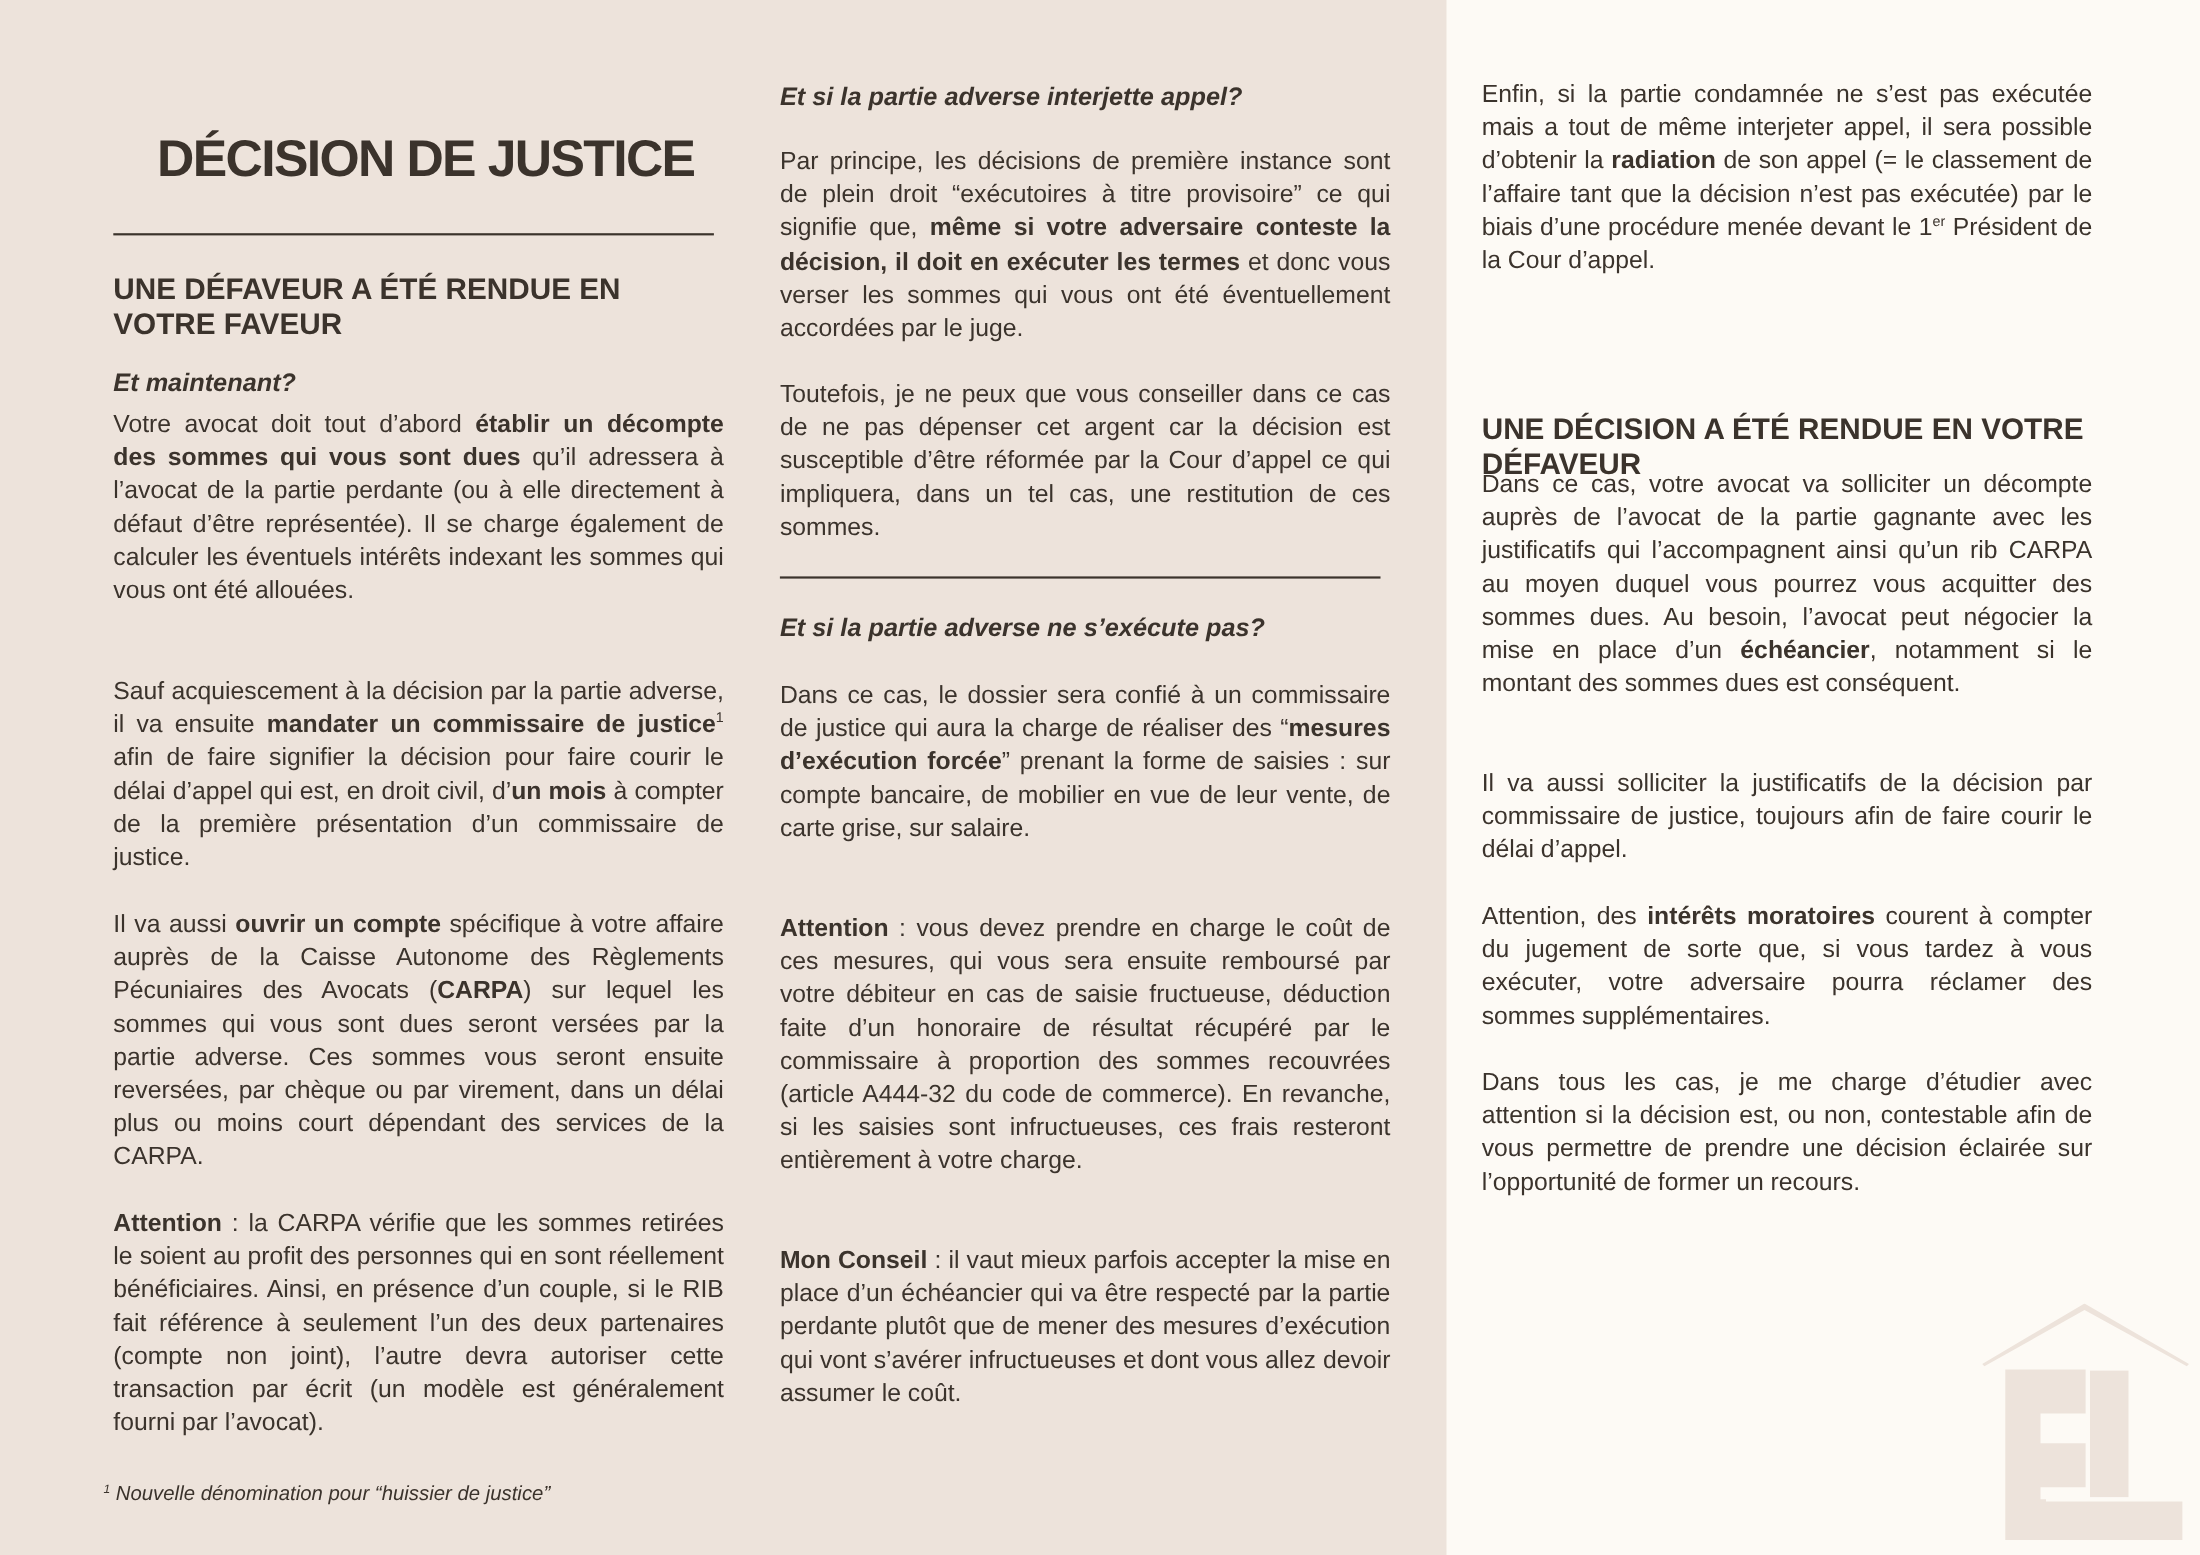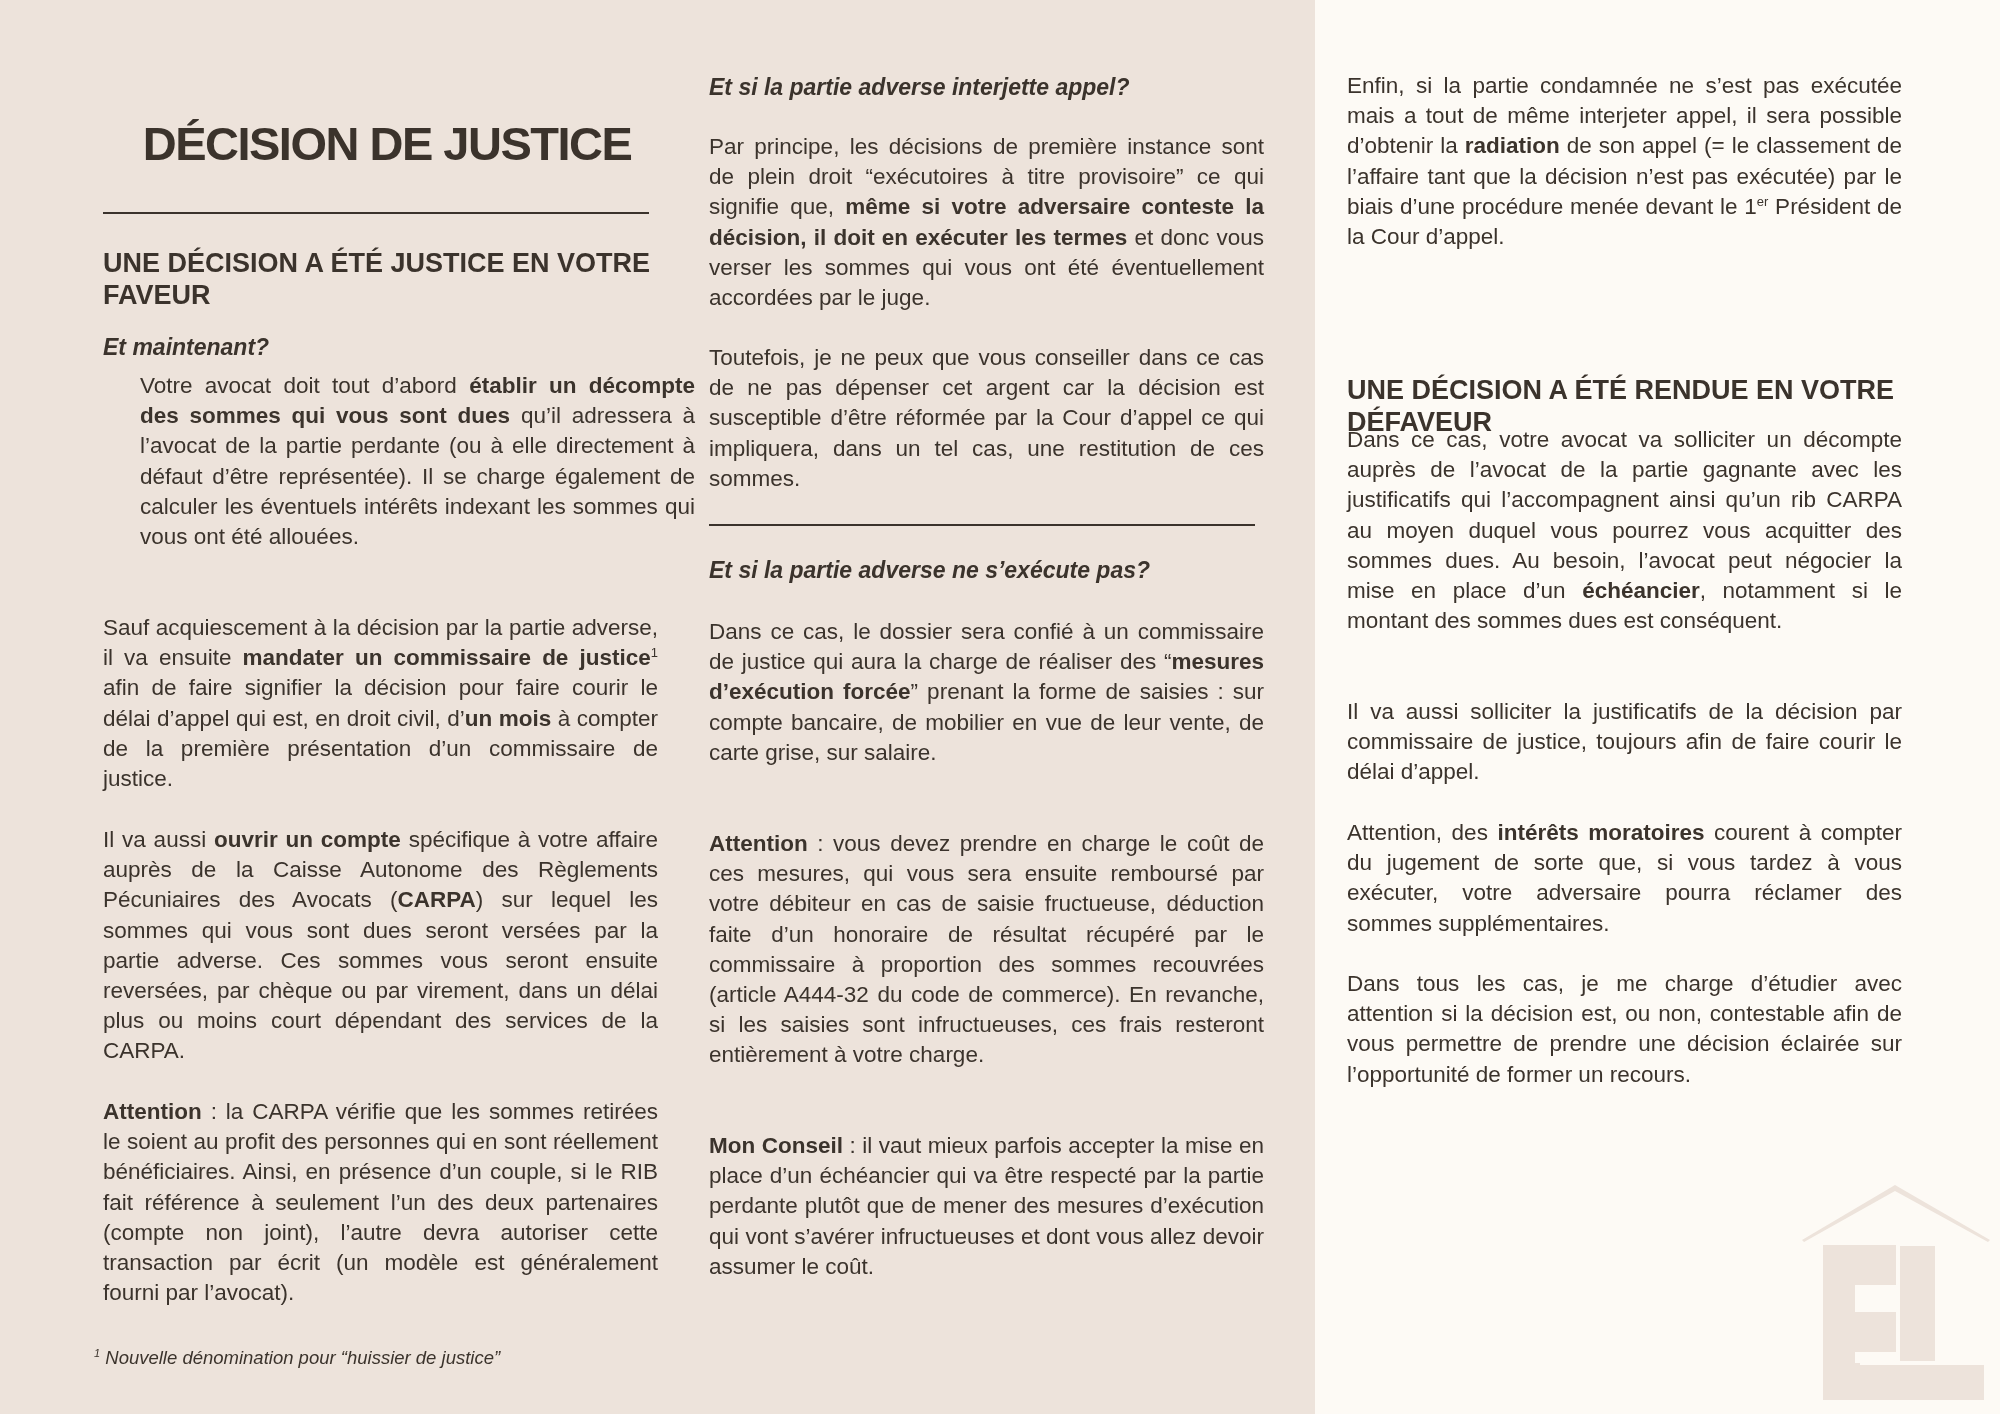--- a/index.html
+++ b/index.html
@@ -51,24 +51,24 @@
 <body>
 
 <div class="panel-beige"></div>
 
 <h1 class="main-title">
   <br>
   <span>DÉCISION DE JUSTICE</span>
 </h1>
 <div class="rule rule1"></div>
 
-<h2 class="section" style="left:103px; top:247px; width:560px;">UNE DÉCISION A ÉTÉ JUSTICE EN VOTRE FAVEUR</h2>
+<h2 class="section" style="left:103px; top:247px; width:560px;">UNE DÉFAVEUR A ÉTÉ RENDUE EN VOTRE FAVEUR</h2>
 <h3 class="sub" style="left:103px; top:333px;">Et maintenant?</h3>
 
-<p class="body" style="left:103px; top:371px;margin-left:37px;"><span>Votre avocat doit tout d’abord </span><b>établir un décompte des sommes qui vous sont dues</b><span> qu’il adressera à l’avocat de la partie perdante (ou à elle directement à défaut d’être représentée). Il se charge également de calculer les éventuels intérêts indexant les sommes qui vous ont été allouées.</span></p>
+<p class="body" style="left:103px; top:371px;"><span>Votre avocat doit tout d’abord </span><b>établir un décompte des sommes qui vous sont dues</b><span> qu’il adressera à l’avocat de la partie perdante (ou à elle directement à défaut d’être représentée). Il se charge également de calculer les éventuels intérêts indexant les sommes qui vous ont été allouées.</span></p>
 
 <p class="body" style="left:103px; top:613px;"><span>Sauf acquiescement à la décision par la partie adverse, il va ensuite </span><b>mandater un commissaire de justice</b><sup>1</sup><span> afin de faire signifier la décision pour faire courir le délai d’appel qui est, en droit civil, d’</span><b>un mois</b><span> à compter de la première présentation d’un commissaire de justice.</span></p>
 
 <p class="body" style="left:103px; top:825px;"><span>Il va aussi </span><b>ouvrir un compte</b><span> spécifique à votre affaire auprès de la Caisse Autonome des Règlements Pécuniaires des Avocats (</span><b>CARPA</b><span>) sur lequel les sommes qui vous sont dues seront versées par la partie adverse. Ces sommes vous seront ensuite reversées, par chèque ou par virement, dans un délai plus ou moins court dépendant des services de la CARPA.</span></p>
 
 <p class="body" style="left:103px; top:1097px;"><b>Attention</b><span> : la CARPA vérifie que les sommes retirées le soient au profit des personnes qui en sont réellement bénéficiaires. Ainsi, en présence d’un couple, si le RIB fait référence à seulement l’un des deux partenaires (compte non joint), l’autre devra autoriser cette transaction par écrit (un modèle est généralement fourni par l’avocat).</span></p>
 
 <p class="footnote"><sup>1</sup><span> Nouvelle dénomination pour “huissier de justice”</span></p>
 
 <h3 class="sub" style="left:709px; top:73px;">Et si la partie adverse interjette appel?</h3>

